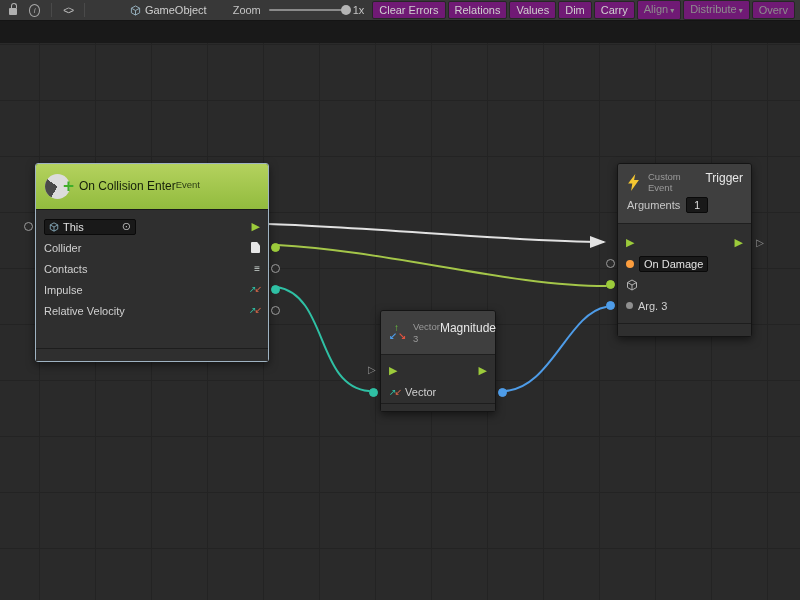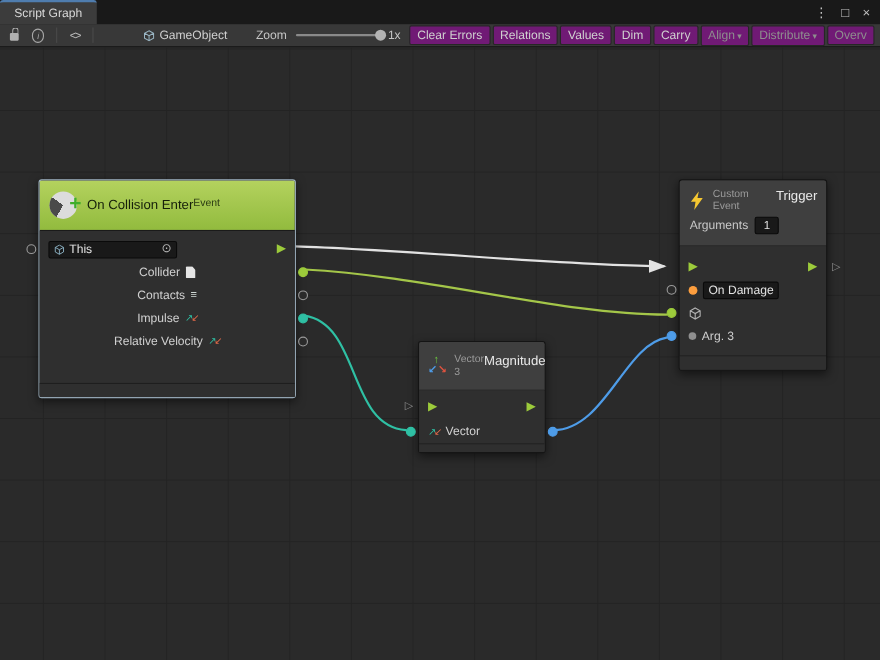--- a/index.html
+++ b/index.html
@@ -67,39 +67,39 @@
   .nhtitle{font-size:12px;color:#e8e8e8;line-height:1.2;}
   .args{display:flex;align-items:center;gap:6px;padding-left:1px;color:#c8c8c8;}
   .argbox{background:#191919;border:1px solid #0a0a0a;border-radius:2px;min-width:14px;height:14px;
      display:flex;align-items:center;justify-content:center;color:#e2e2e2;font-size:10.5px;padding:0 3px;}
 
   .nbody{flex:1;display:flex;flex-direction:column;background:#2f2f2f;padding-top:6px;}
   .nbody.v{padding-top:4px;}
   .nbody.t{padding-top:8px;}
   .row{height:21px;display:flex;align-items:center;position:relative;padding:0 8px;gap:5px;flex:none;}
   .row.h22{height:22px;}
-  .row.right{justify-content:center;}
+  .row.right{justify-content:space-between;}
   .row.between{justify-content:space-between;}
   .nfoot{margin-top:auto;height:12px;border-top:1px solid #1d1d1d;background:#2f2f2f;border-radius:0 0 2px 2px;}
   .nfoot.small{height:7px;}
 
   .edge{position:absolute;width:7px;height:7px;border:1px solid #9a9a9a;border-radius:50%;
      background:#2a2a2a;top:50%;margin-top:-4.5px;z-index:3;}
   .edge.l{left:-12px;}  .edge.r{right:-12px;}
   .edge.f-green{background:#9ccb3b;border-color:#9ccb3b;}
   .edge.f-teal{background:#2fc0a4;border-color:#2fc0a4;}
   .edge.f-blue{background:#4e9ce8;border-color:#4e9ce8;}
 
   .flow{color:#9ccb3b;font-size:11px;line-height:1;}
   .ext{position:absolute;color:#8f8f8f;font-size:10px;top:50%;transform:translateY(-50%);line-height:1;}
   .ext.l{left:-13px;} .ext.r{right:-13px;}
 
   .field{background:#191919;border:1px solid #0a0a0a;border-radius:2px;height:16px;display:flex;
      align-items:center;padding:0 4px;gap:4px;color:#e2e2e2;box-sizing:border-box;}
-  .field.this{width:117px;}
+  .field.this{width:92px;}
   .field .grow{flex:1;}
   .target{color:#b8b8b8;font-size:11px;line-height:1;}
 
   .page{width:9px;height:11px;background:#e6e6e6;border-radius:1px;
      clip-path:polygon(0 0,68% 0,100% 32%,100% 100%,0 100%);}
   .listic{color:#cfd8d4;font-size:10px;line-height:1;}
   .vecic{font-size:9px;line-height:1;letter-spacing:-2px;white-space:nowrap;}
   .vecic .ne{color:#2fc0a4;} .vecic .sw{color:#e06a4a;}
   .v3icon{position:relative;width:17px;height:17px;flex:none;}
   .v3icon span{position:absolute;font-size:10px;line-height:1;font-weight:bold;}
@@ -111,30 +111,20 @@
   .dot{width:8px;height:8px;border-radius:50%;flex:none;}
   .dot.orange{background:#fd9e3e;}
   .dot.gray{background:#8f8f8f;width:7px;height:7px;}
   .cubewrap{display:flex;align-items:center;}
 </style>
 </head>
 <body>
 
 <div id="app">
 
-  <div class="tabbar">
-    <div class="tab">
-      <span>Script Graph</span>
-    </div>
-    <div class="winbtns">
-      <span>⋮</span>
-      <span>□</span>
-      <span>×</span>
-    </div>
-  </div>
 
   <div class="toolbar">
     <span class="lock"></span>
     <span class="info">i</span>
     <span class="sep"></span>
     <span class="codeic">&lt;&gt;</span>
     <span class="sep"></span>
     <span class="goitem">
       <svg width="11" height="11" viewBox="0 0 12 12">
         <path d="M6 1 L10.5 3.5 V8.5 L6 11 L1.5 8.5 V3.5 Z M1.5 3.5 L6 6 L10.5 3.5 M6 6 V11" fill="none" stroke="#9ab6c4" stroke-width="1"></path>

